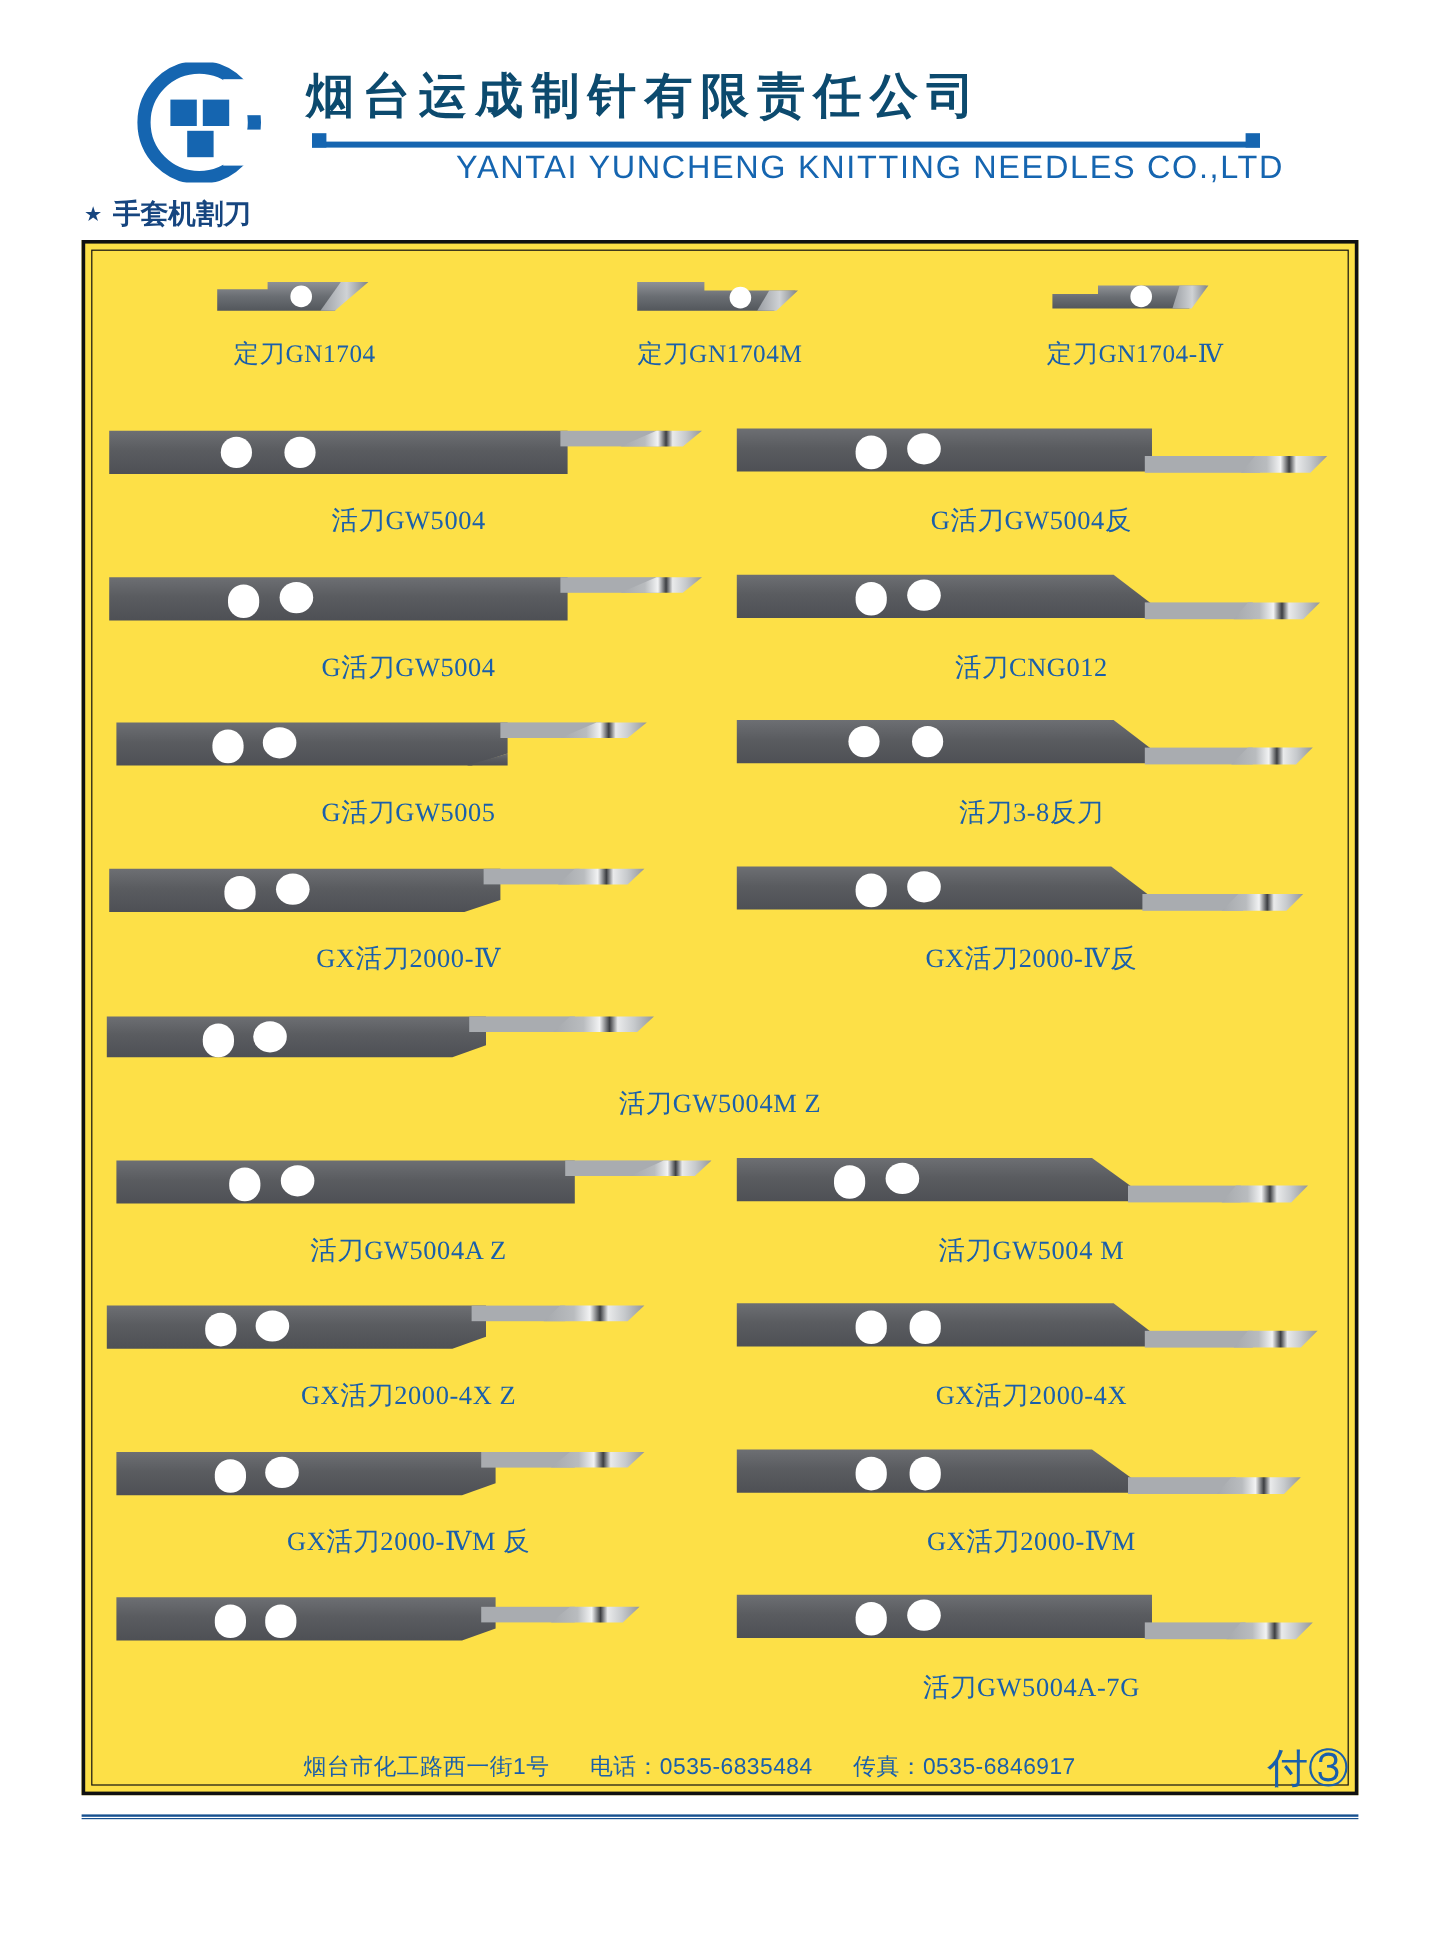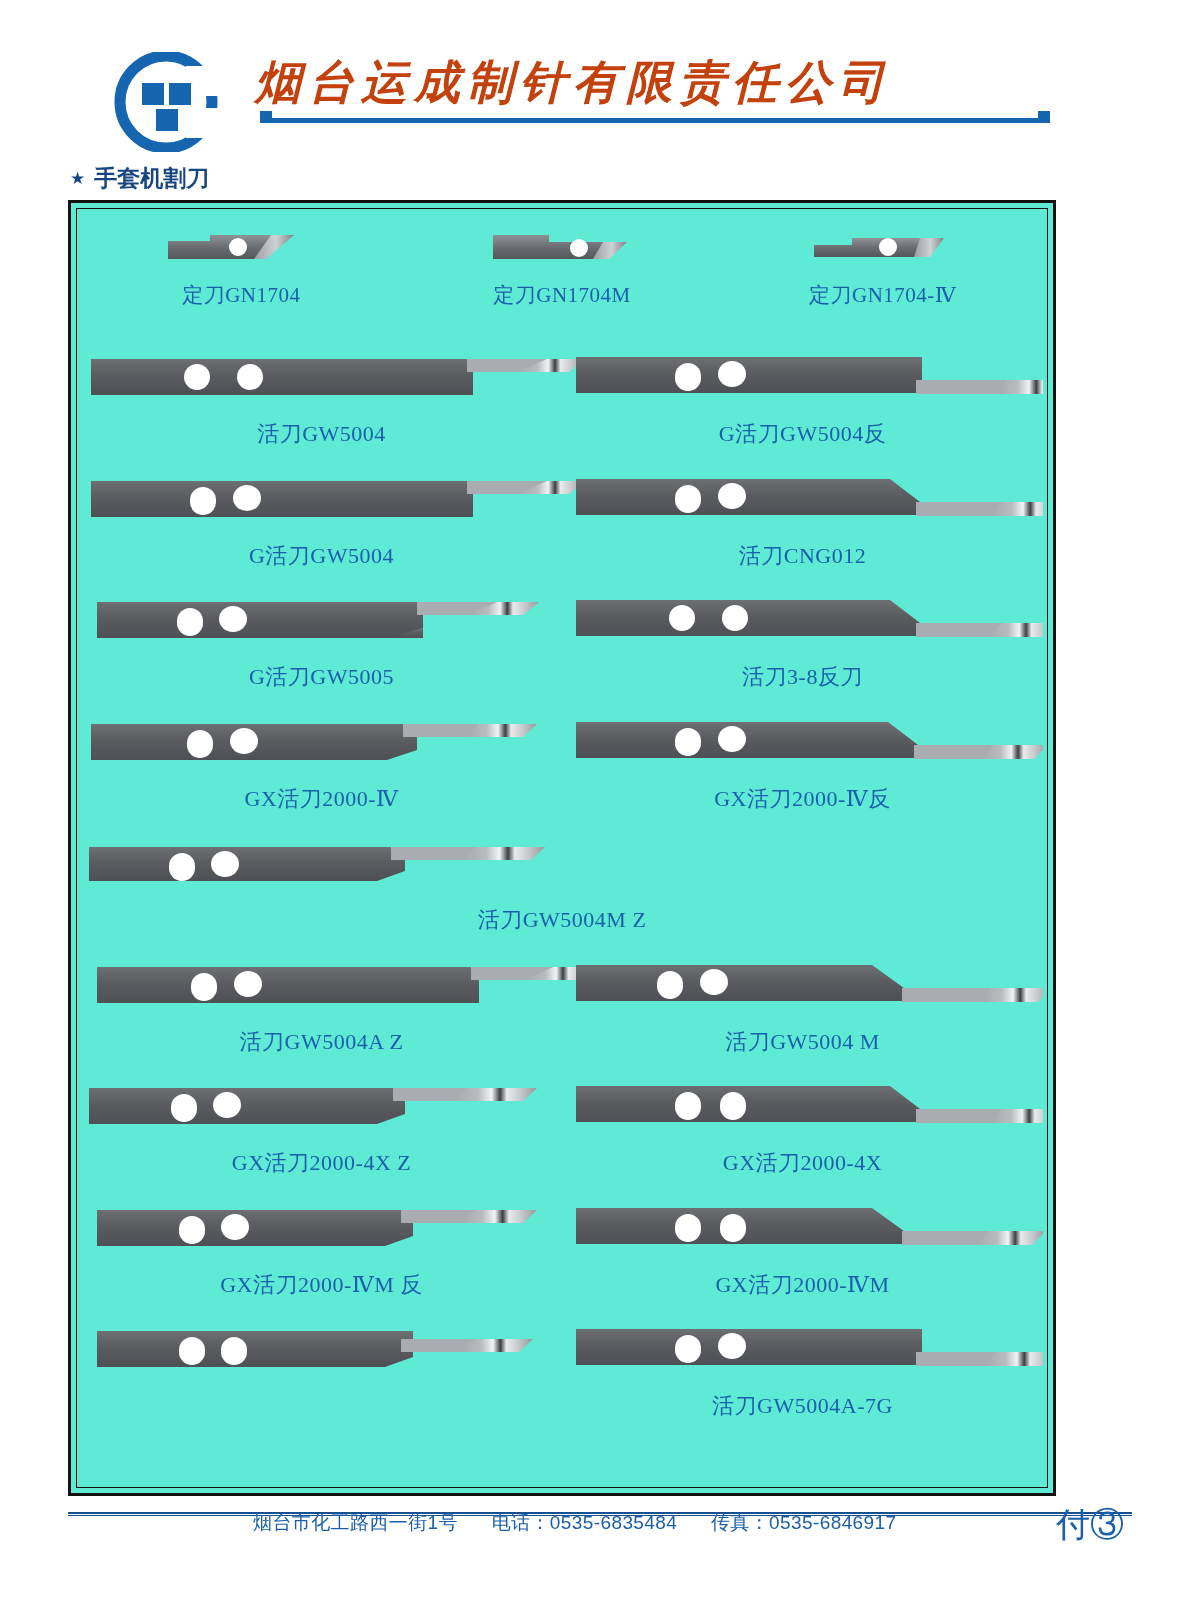--- a/index.html
+++ b/index.html
@@ -33,25 +33,24 @@
     height: 100px;
   }
   .brand-block {
     position: absolute;
     left: 255px;
     top: 56px;
     width: 800px;
   }
   .brand-cn {
     font-family: "Liberation Serif", "DejaVu Serif", serif;
-    font-size: 46px;
+    font-size: 40px;
     font-weight: bold;
-    font-style: italic;
     letter-spacing: 7px;
-    color: #c2410c;
+    color: #0c4a6e;
     line-height: 1.18;
     white-space: nowrap;
   }
   .brand-rule {
     position: absolute;
     left: 5px;
     top: 62px;
     width: 790px;
     height: 5px;
     background: #1565b0;
@@ -96,24 +95,24 @@
     color: #16457f;
     font-size: 17px;
     line-height: 1;
   }
 
   
   .catalog-frame {
     position: absolute;
     left: 68px;
     top: 200px;
-    width: 988px;
+    width: 1064px;
     height: 1296px;
     border: 3px solid #111;
-    background: #5eead4;
+    background: #fde047;
   }
   .catalog-frame-inner {
     position: absolute;
     left: 5px; top: 5px; right: 5px; bottom: 5px;
     border: 1px solid #111;
   }
   .catalog-inner {
     position: absolute;
     left: 10px; top: 10px; right: 10px; bottom: 10px;
     overflow: hidden;
@@ -190,21 +189,21 @@
     left: 68px;
     top: 1512px;
     width: 1064px;
     height: 4px;
     border-top: 2px solid #17508f;
     border-bottom: 1px solid #17508f;
   }
   .footer {
     position: absolute;
     left: 68px;
-    top: 1502px;
+    top: 1451px;
     width: 1064px;
     height: 50px;
     font-family: "Liberation Sans", "DejaVu Sans", sans-serif;
     color: #1a5fab;
   }
   .footer-contact {
     position: absolute;
     left: 185px;
     top: 8px;
     font-size: 19px;
@@ -233,20 +232,21 @@
       <rect x="74" y="56" width="34" height="30" fill="#ffffff"></rect>
       <rect x="30" y="31" width="22" height="22" fill="#1565b0"></rect>
       <rect x="57" y="31" width="22" height="22" fill="#1565b0"></rect>
       <rect x="44" y="57" width="22" height="22" fill="#1565b0"></rect>
     </svg>
   </div>
 
   <div class="brand-block">
     <div class="brand-cn">烟台运成制针有限责任公司</div>
     <div class="brand-rule"></div>
+    <div class="brand-en">YANTAI YUNCHENG KNITTING NEEDLES CO.,LTD</div>
   </div>
 </div>
 
 <div class="section-title">
   <span class="star-icon">★</span>
   <span>手套机割刀</span>
 </div>
 
 <div class="catalog-frame">
   <div class="catalog-frame-inner"></div>

